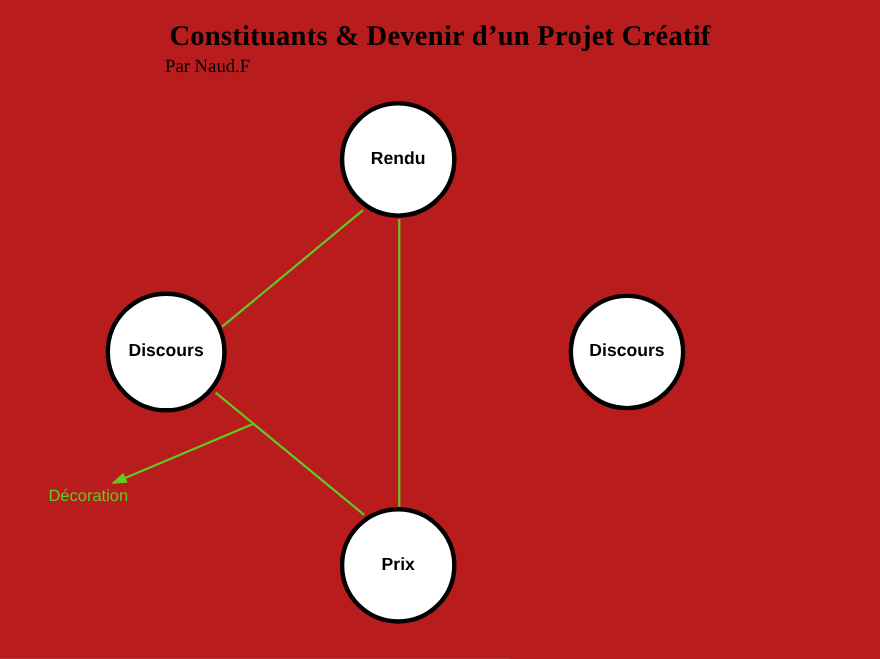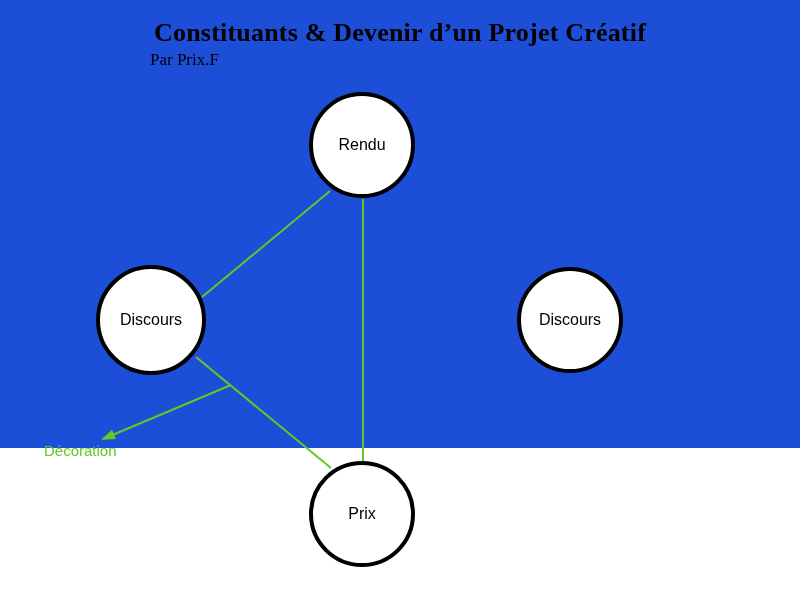--- a/index.html
+++ b/index.html
@@ -4,22 +4,22 @@
 <style>
   * { margin: 0; padding: 0; box-sizing: border-box; }
   html, body {
     width: 800px; height: 599px;
     background: #ffffff;
     overflow: hidden;
     font-family: "Liberation Sans", sans-serif;
   }
   .canvas {
     position: relative;
-    width: 800px; height: 448px;
-    background: #1d4ed8;
+    width: 800px; height: 599px;
+    background: #b91c1c;
   }
   .page-title {
     position: absolute;
     top: 18px; left: 0; right: 0;
     text-align: center;
     font-family: "Liberation Serif", serif;
     font-weight: bold;
     font-size: 26px;
     line-height: 1.15;
     color: #000000;
@@ -38,39 +38,40 @@
     width: 800px; height: 599px;
   }
   .node {
     position: absolute;
     border: 4px solid #c2410c;
     border-radius: 50%;
     background: #ffffff;
     display: flex;
     align-items: center;
     justify-content: center;
+    font-weight: bold;
   }
   .node-label {
     font-size: 16px;
     color: #000000;
     white-space: nowrap;
   }
   .floating-label {
     position: absolute;
     font-size: 15px;
     white-space: nowrap;
     margin-left: 28px;
   }
 </style>
 </head>
 <body>
 
 <div class="canvas">
   <h1 class="page-title">Constituants &amp; Devenir d’un Projet Créatif</h1>
-  <div class="page-subtitle">Par Prix.F</div>
+  <div class="page-subtitle">Par Naud.F</div>
 
   <svg id="edge-layer" xmlns="http://www.w3.org/2000/svg">
       <defs>
         <marker id="arrowhead" markerUnits="userSpaceOnUse" markerWidth="16" markerHeight="14" refX="13" refY="7" orient="auto">
           <polygon points="1 2, 15 7, 1 12" fill="#64c823"></polygon>
         </marker>
       </defs>
       <line x1="330" y1="191" x2="202" y2="297" stroke="#64c823" stroke-width="2"></line>
       <line x1="363" y1="199" x2="363" y2="461" stroke="#64c823" stroke-width="2"></line>
       <line x1="196" y1="357" x2="331" y2="468" stroke="#64c823" stroke-width="2"></line>

